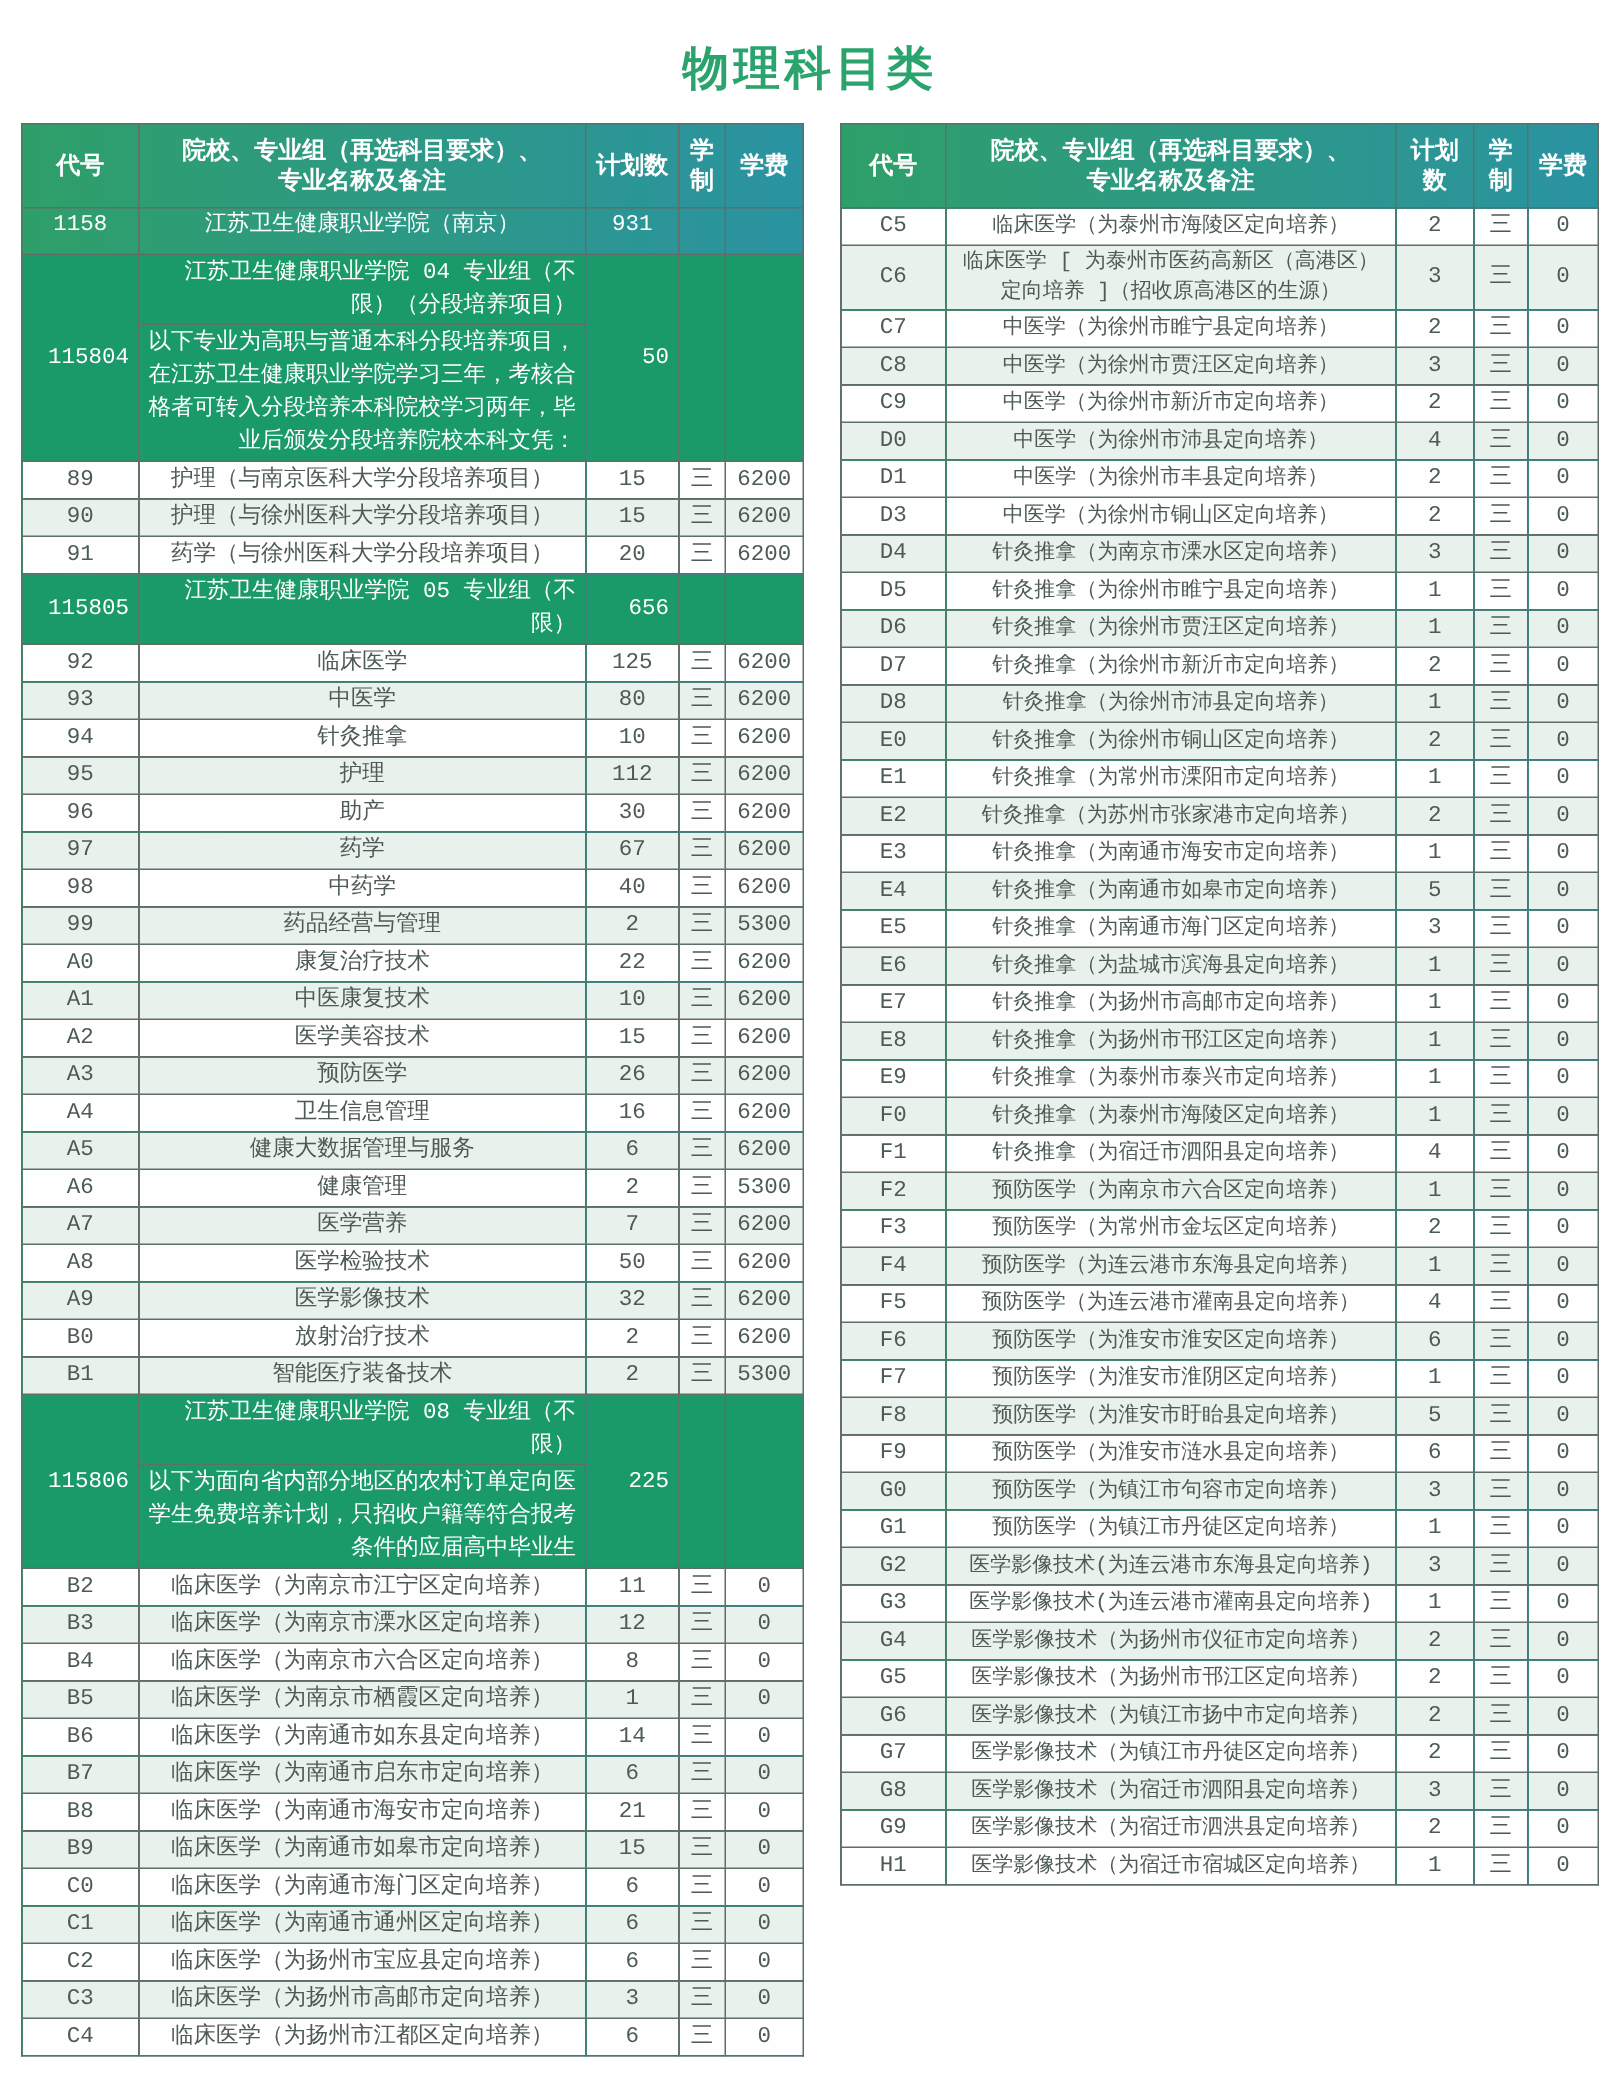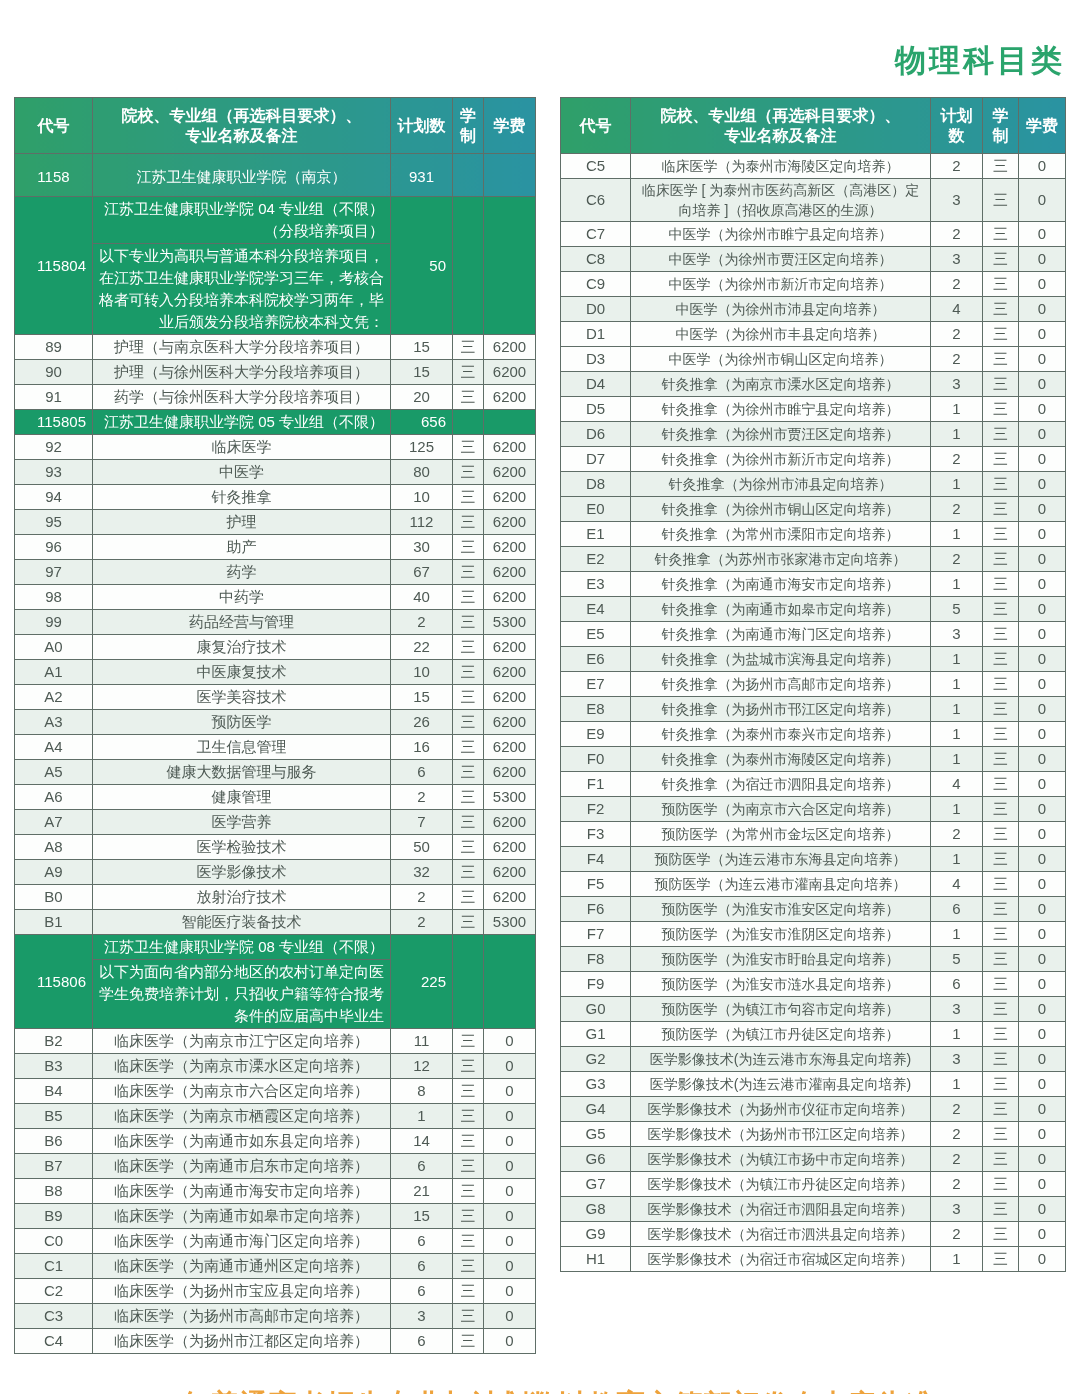--- a/index.html
+++ b/index.html
@@ -2,46 +2,47 @@
 <html style="--c-title: #2aa46c; --c-footer: #eea33c; --c-header-a: #2f9f69; --c-header-b: #2a93a2; --c-group: #199a68; --c-row-white: #fdfefd; --c-row-alt: #e9f1ec; --c-border: #5f6e67; --c-text: #4e5a54;"><head>
 <meta charset="utf-8">
 <style>
   html,body { margin:0; padding:0; }
   body {
     width:1080px; height:1394px; background:#ffffff;
     font-family:"Liberation Sans","DejaVu Sans",sans-serif;
     overflow:hidden;
   }
   .title {
-    margin:15px; padding-top:26px; text-align:right;
+    margin:0; padding-top:26px; text-align:center;
     font-size:31px; line-height:40px; font-weight:bold;
     color:var(--c-title,#2aa46c); letter-spacing:3px;
   }
   .tables {
     display:flex; justify-content:space-between; align-items:flex-start;
     padding:0 14px; margin-top:16px;
   }
   table.adm {
     border-collapse:collapse; table-layout:fixed;
     background:linear-gradient(90deg,var(--c-header-a,#2f9f69),var(--c-header-b,#2a93a2));
+    font-family:Liberation Mono, monospace;
   }
   .adm th, .adm td { border:1px solid var(--c-border,#5f6e67); overflow:hidden; }
   .adm thead th {
     height:55px; color:#ffffff; font-size:16px; font-weight:bold;
     background:transparent; padding:0 2px; line-height:20px; text-align:center;
   }
   .adm td {
     font-size:15px; color:var(--c-text,#4e5a54); line-height:22px;
     padding:1px 6px; text-align:center; vertical-align:middle;
     word-break:break-all;
   }
   .c-name { text-align:left; padding-left:9px; padding-right:3px; }
   tr.major td { background:var(--c-row-white,#fdfefd); }
   tr.major.alt td { background:var(--c-row-alt,#e9f1ec); }
-  tr.school td { background:transparent; color:#ffffff; padding-top:12px; padding-bottom:8px; }
+  tr.school td { background:transparent; color:#ffffff; padding-top:0; padding-bottom:8px; }
   tr.group td { background:var(--c-group,#199a68); color:#ffffff;text-align:right; }
   .right .c-name { font-size:14px; line-height:20px; }
   .footer {
     margin-top:32px; text-align:center;
     font-size:28px; font-weight:bold; letter-spacing:1px;
     color:var(--c-footer,#eea33c);
   }
 </style>
 </head>
 <body>

